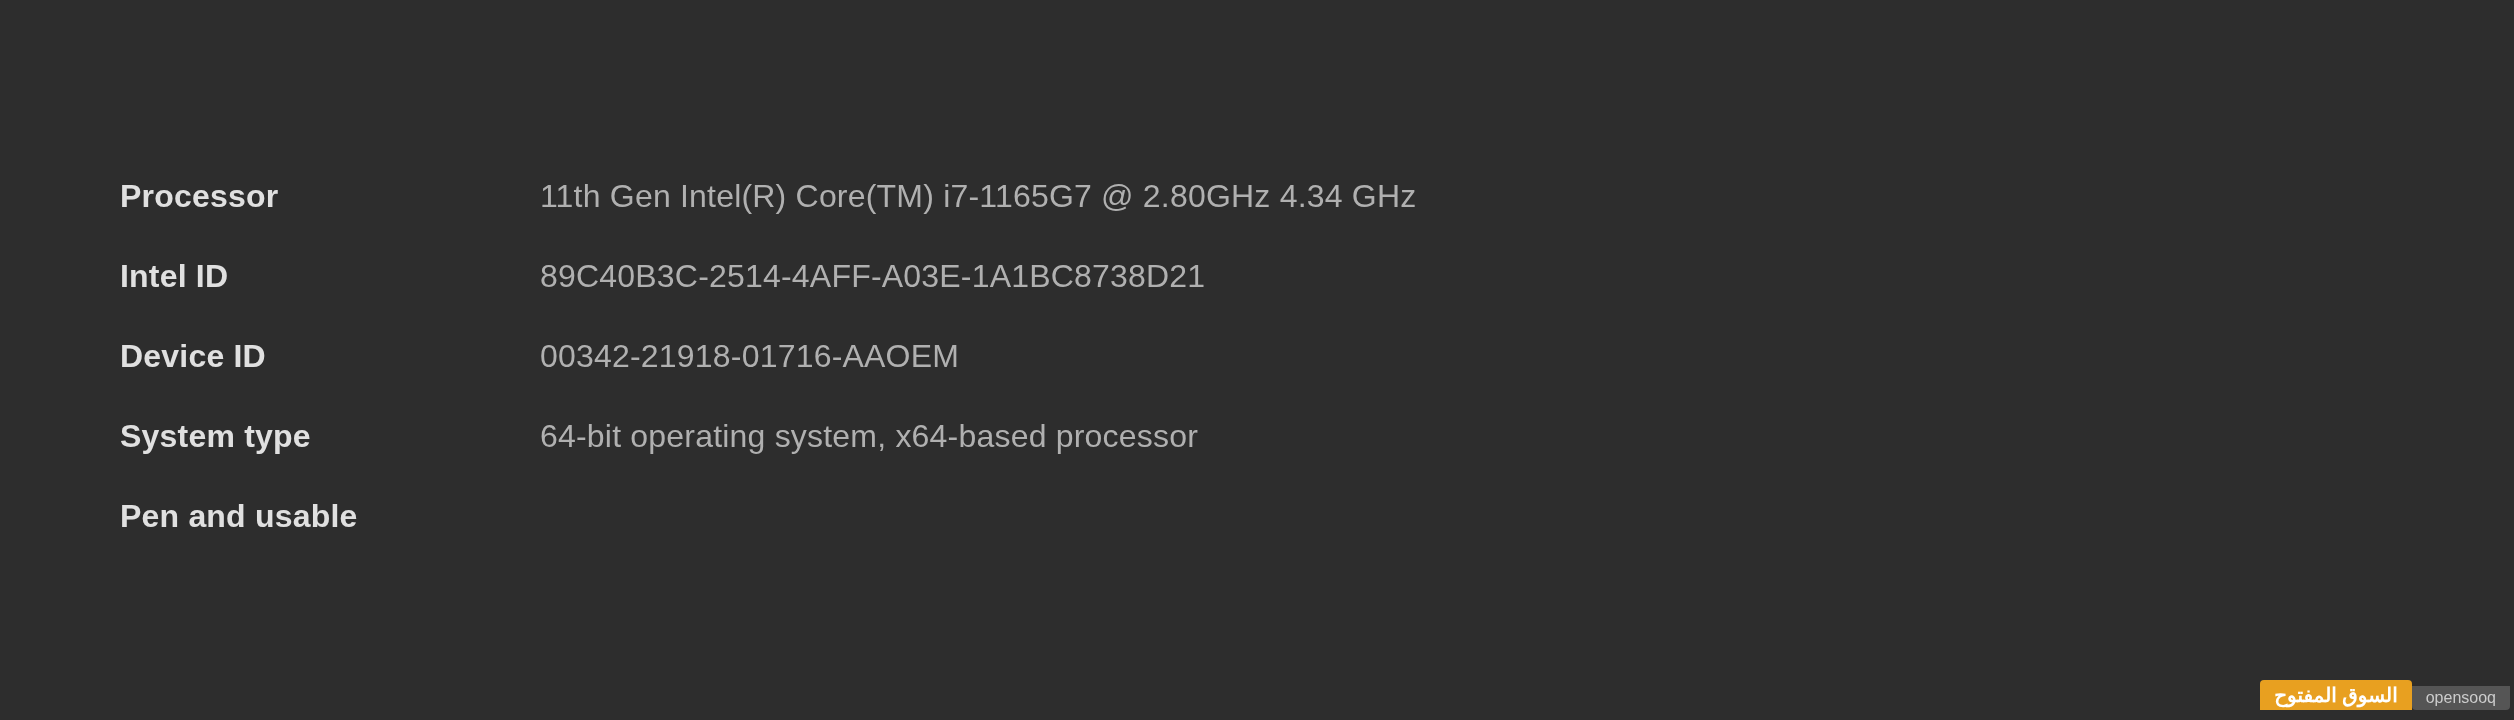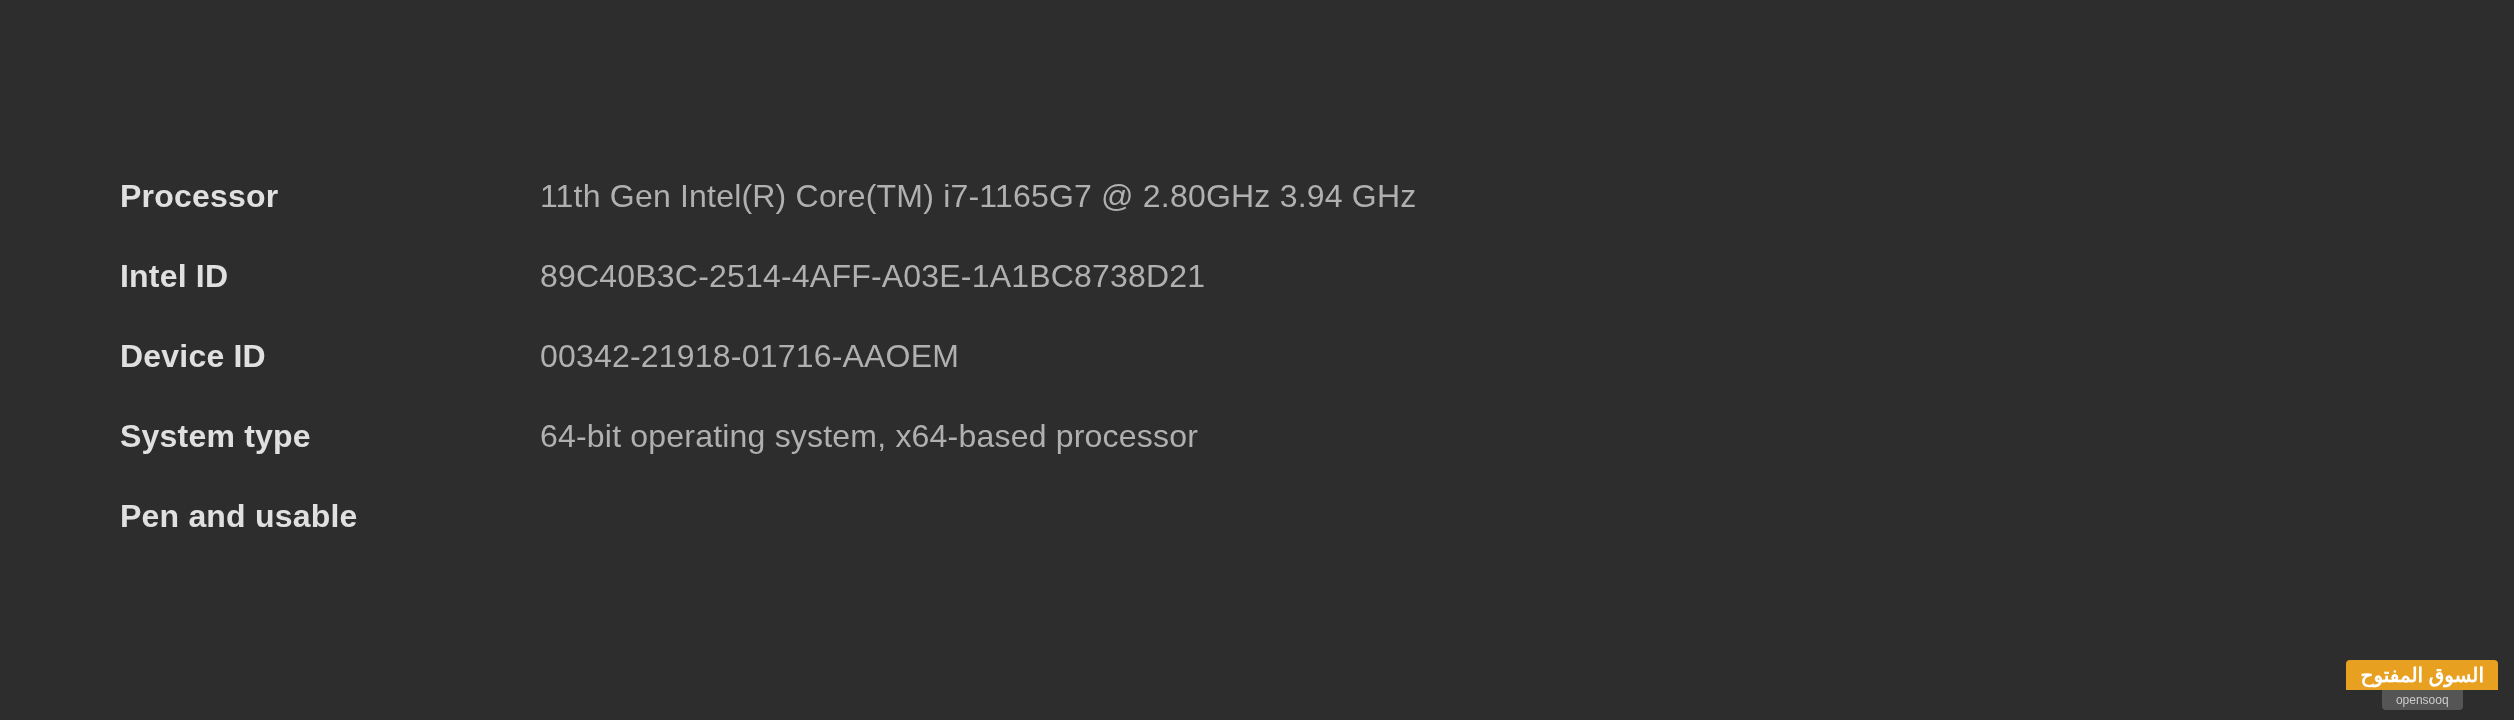--- a/index.html
+++ b/index.html
@@ -42,51 +42,51 @@
 
     .spec-value {
       font-size: 32px;
       font-weight: 400;
       color: #b0b0b0;
       letter-spacing: 0.2px;
     }
     .watermark-sub {
       position: fixed;
       bottom: 10px;
-      right: 16px;
+      right: 4px;
       display: flex;
-      flex-direction: column;
-      align-items: center;
+      flex-direction: row;
+      align-items: flex-end;
     }
     .watermark-top {
       background: #e8a020;
       color: white;
       padding: 3px 14px;
       border-radius: 4px 4px 0 0;
       font-size: 20px;
       font-weight: 700;
       direction: rtl;
     }
     .watermark-bottom {
       background: #555;
       color: #ccc;
       padding: 3px 14px;
       border-radius: 0 0 4px 4px;
-      font-size: 12px;
+      font-size: 16px;
       font-weight: 400;
     }
   </style>
 </head>
 <body>
 
 <div class="specs-container">
 
 <div class="spec-row">
       <div class="spec-label">Processor</div>
-      <div class="spec-value">11th Gen Intel(R) Core(TM) i7-1165G7 @ 2.80GHz   3.94 GHz</div>
+      <div class="spec-value">11th Gen Intel(R) Core(TM) i7-1165G7 @ 2.80GHz   4.34 GHz</div>
     </div>
     <div class="spec-row">
       <div class="spec-label">Intel ID</div>
       <div class="spec-value">89C40B3C-2514-4AFF-A03E-1A1BC8738D21</div>
     </div>
     <div class="spec-row">
       <div class="spec-label">Device ID</div>
       <div class="spec-value">00342-21918-01716-AAOEM</div>
     </div>
     <div class="spec-row">

